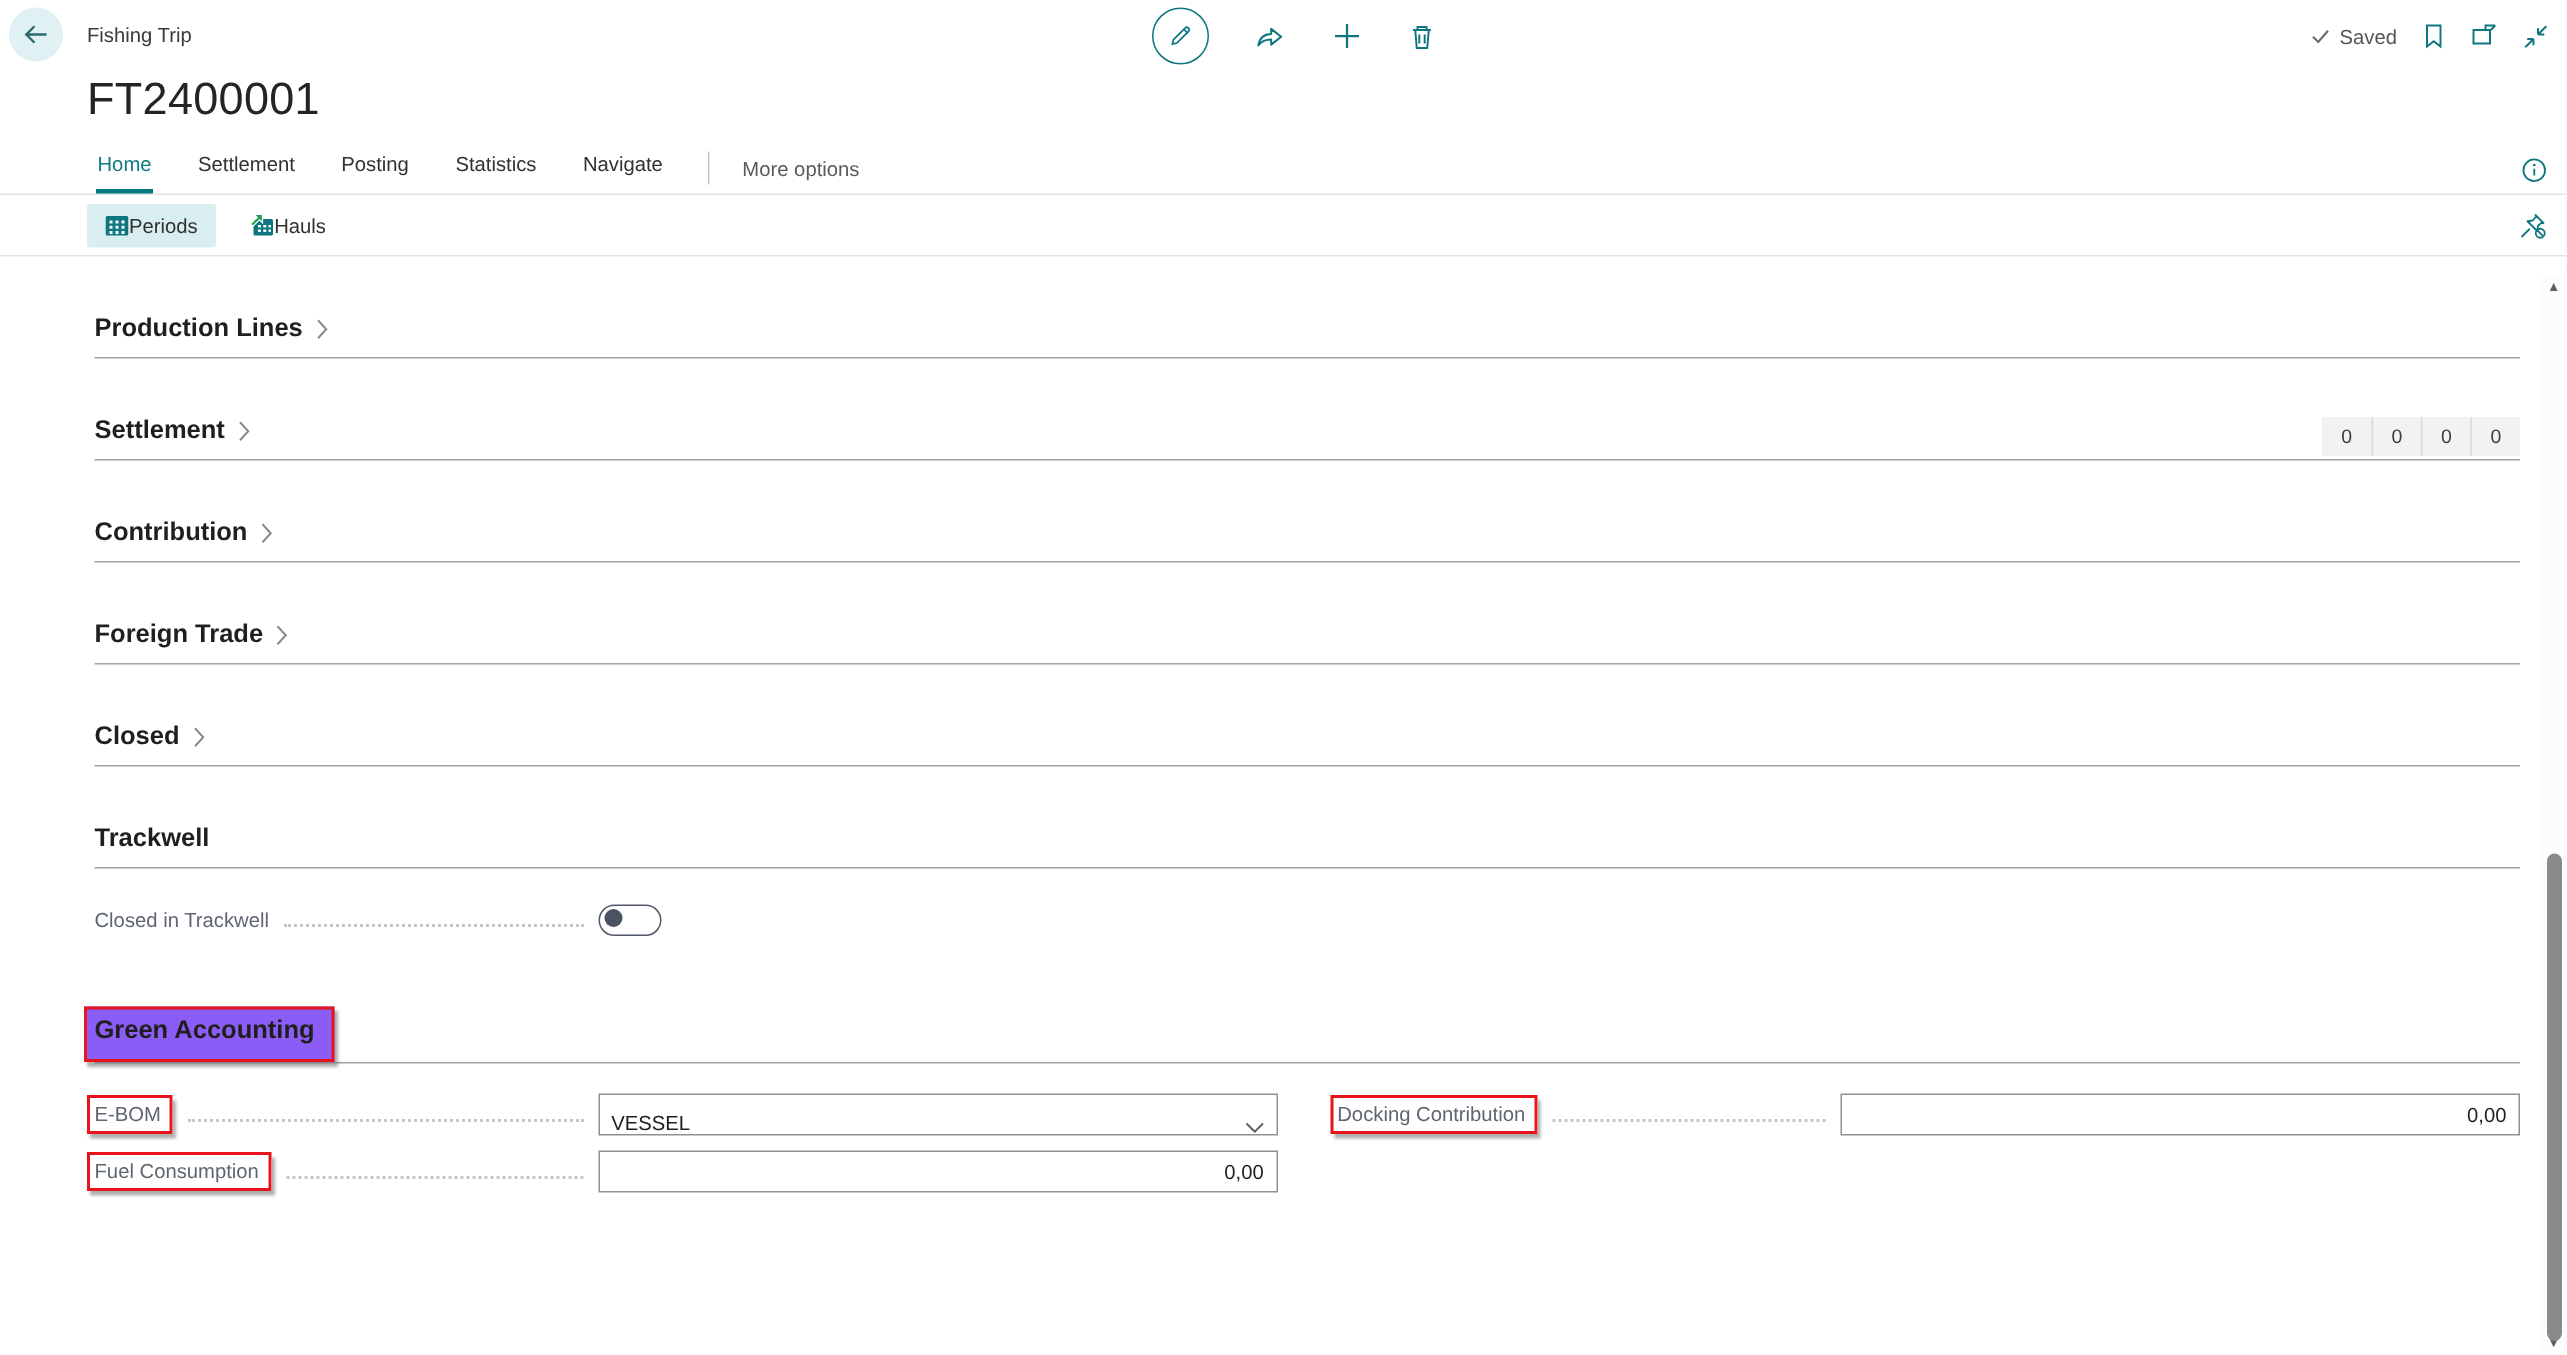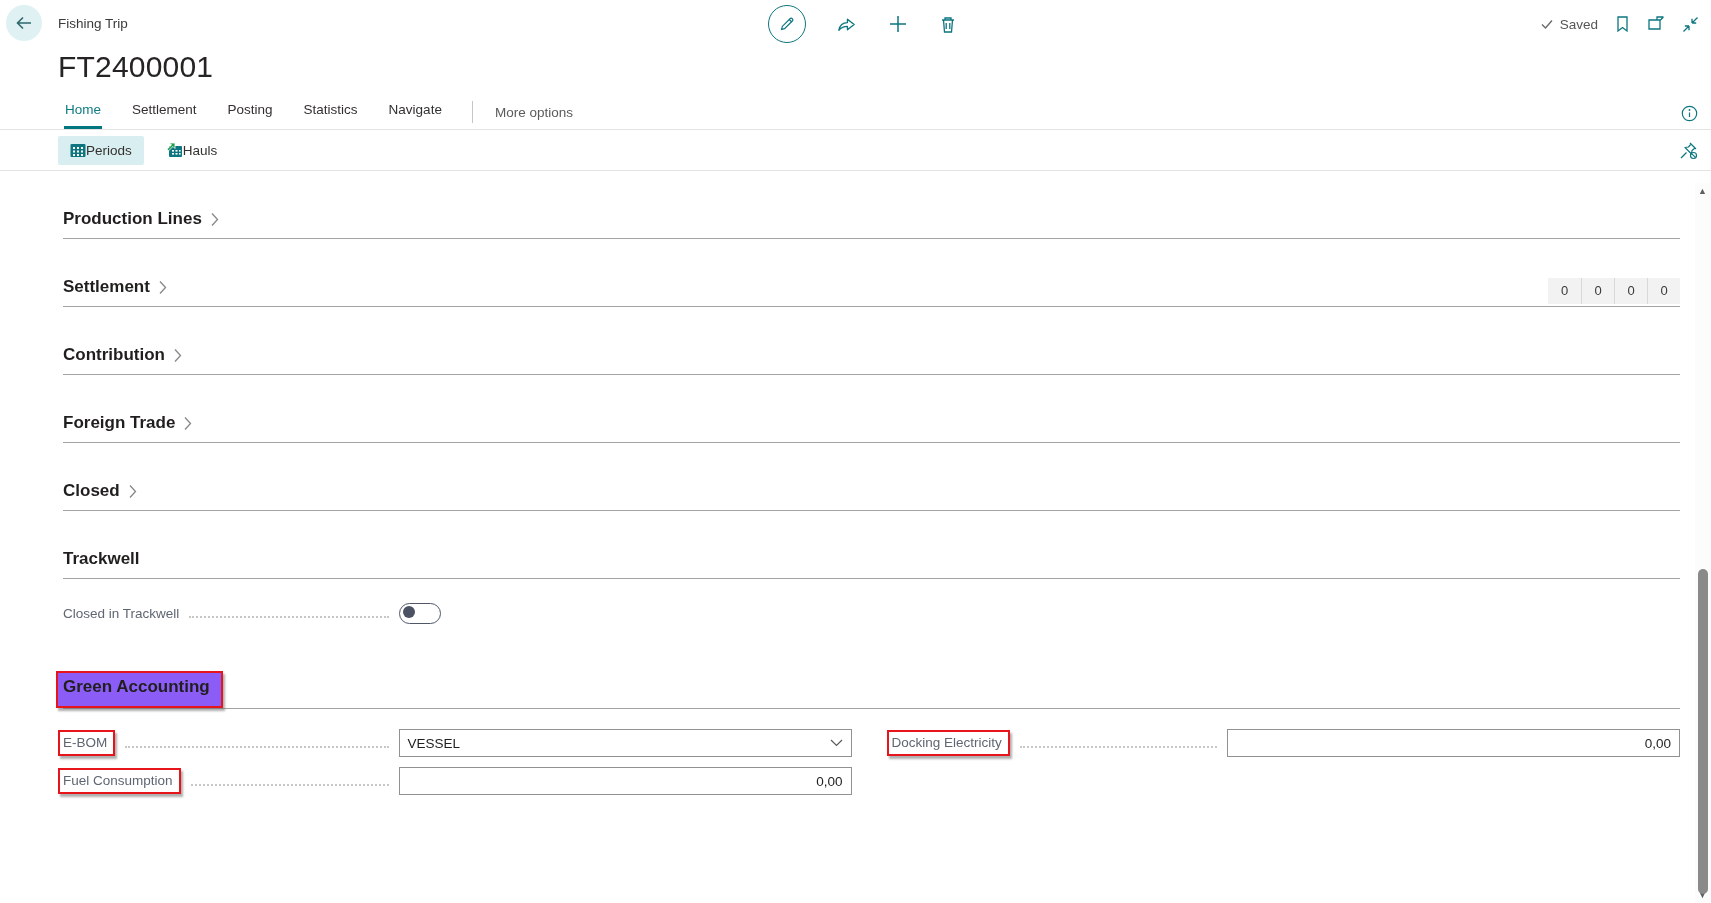--- a/index.html
+++ b/index.html
@@ -55,21 +55,21 @@
   .fields { display:grid; grid-template-columns:1fr 1fr; column-gap:40px; margin-top:20px; }
   .fcol > .field + .field { margin-top:10px; }
   .field { display:flex; align-items:center; height:28px; }
   .f-label { flex:0 0 auto; font-size:13.5px; color:#5f6672; white-space:nowrap; }
   .f-dots { flex:1 1 auto; border-bottom:2px dotted #c9c7c5; height:1px; margin:0 10px; transform:translateY(4px); }
   .f-ctrl { flex:0 0 453px; display:flex; align-items:center; }
   .txt-input { width:100%; height:28px; border:1px solid #919191; background:#fff; font-size:13.5px;
     color:#1f1f1f; padding:0 8px; font-family:inherit; }
   .txt-input.num { text-align:right; }
   .dropdown { width:100%; height:28px; border:1px solid #919191; background:#fff; display:flex;
-    align-items:center; padding:0 8px; font-size:13.5px; color:#1f1f1f; cursor:pointer; }
+    align-items:flex-end; padding:0 8px; font-size:13.5px; color:#1f1f1f; cursor:pointer; }
   .dropdown .dd-chev { margin-left:auto; display:flex; }
   .toggle { width:42px; height:21px; border:1.6px solid #4f5768; border-radius:11px; background:#fff;
     position:relative; cursor:pointer; }
   .toggle .knob { position:absolute; left:3px; top:2.6px; width:12px; height:12px; border-radius:50%; background:#4a5264; }
 
   .ann { border:2px solid #e8141c; box-shadow:2px 3px 2px rgba(110,110,110,.55); }
   .ann-label { padding:3px 6px 4px 3px; margin-left:-5px; }
   .ann-title { padding:4px 11px 9px 5px; margin:-4px 0 -9px -7px; background:#8b5cf6; position:relative; z-index:1; }
 
   
@@ -339,21 +339,21 @@
         <div class="field">
           <span class="f-label ann ann-label">Fuel Consumption</span>
           <span class="f-dots"></span>
           <span class="f-ctrl">
             <input class="txt-input num" value="0,00" style="">
           </span>
         </div>
       </div>
       <div class="fcol">
         <div class="field">
-          <span class="f-label ann ann-label">Docking Electricity</span>
+          <span class="f-label ann ann-label">Docking Contribution</span>
           <span class="f-dots"></span>
           <span class="f-ctrl">
             <input class="txt-input num" value="0,00" style="">
           </span>
         </div>
       </div>
     </div>
   </section>
 
 </main>

